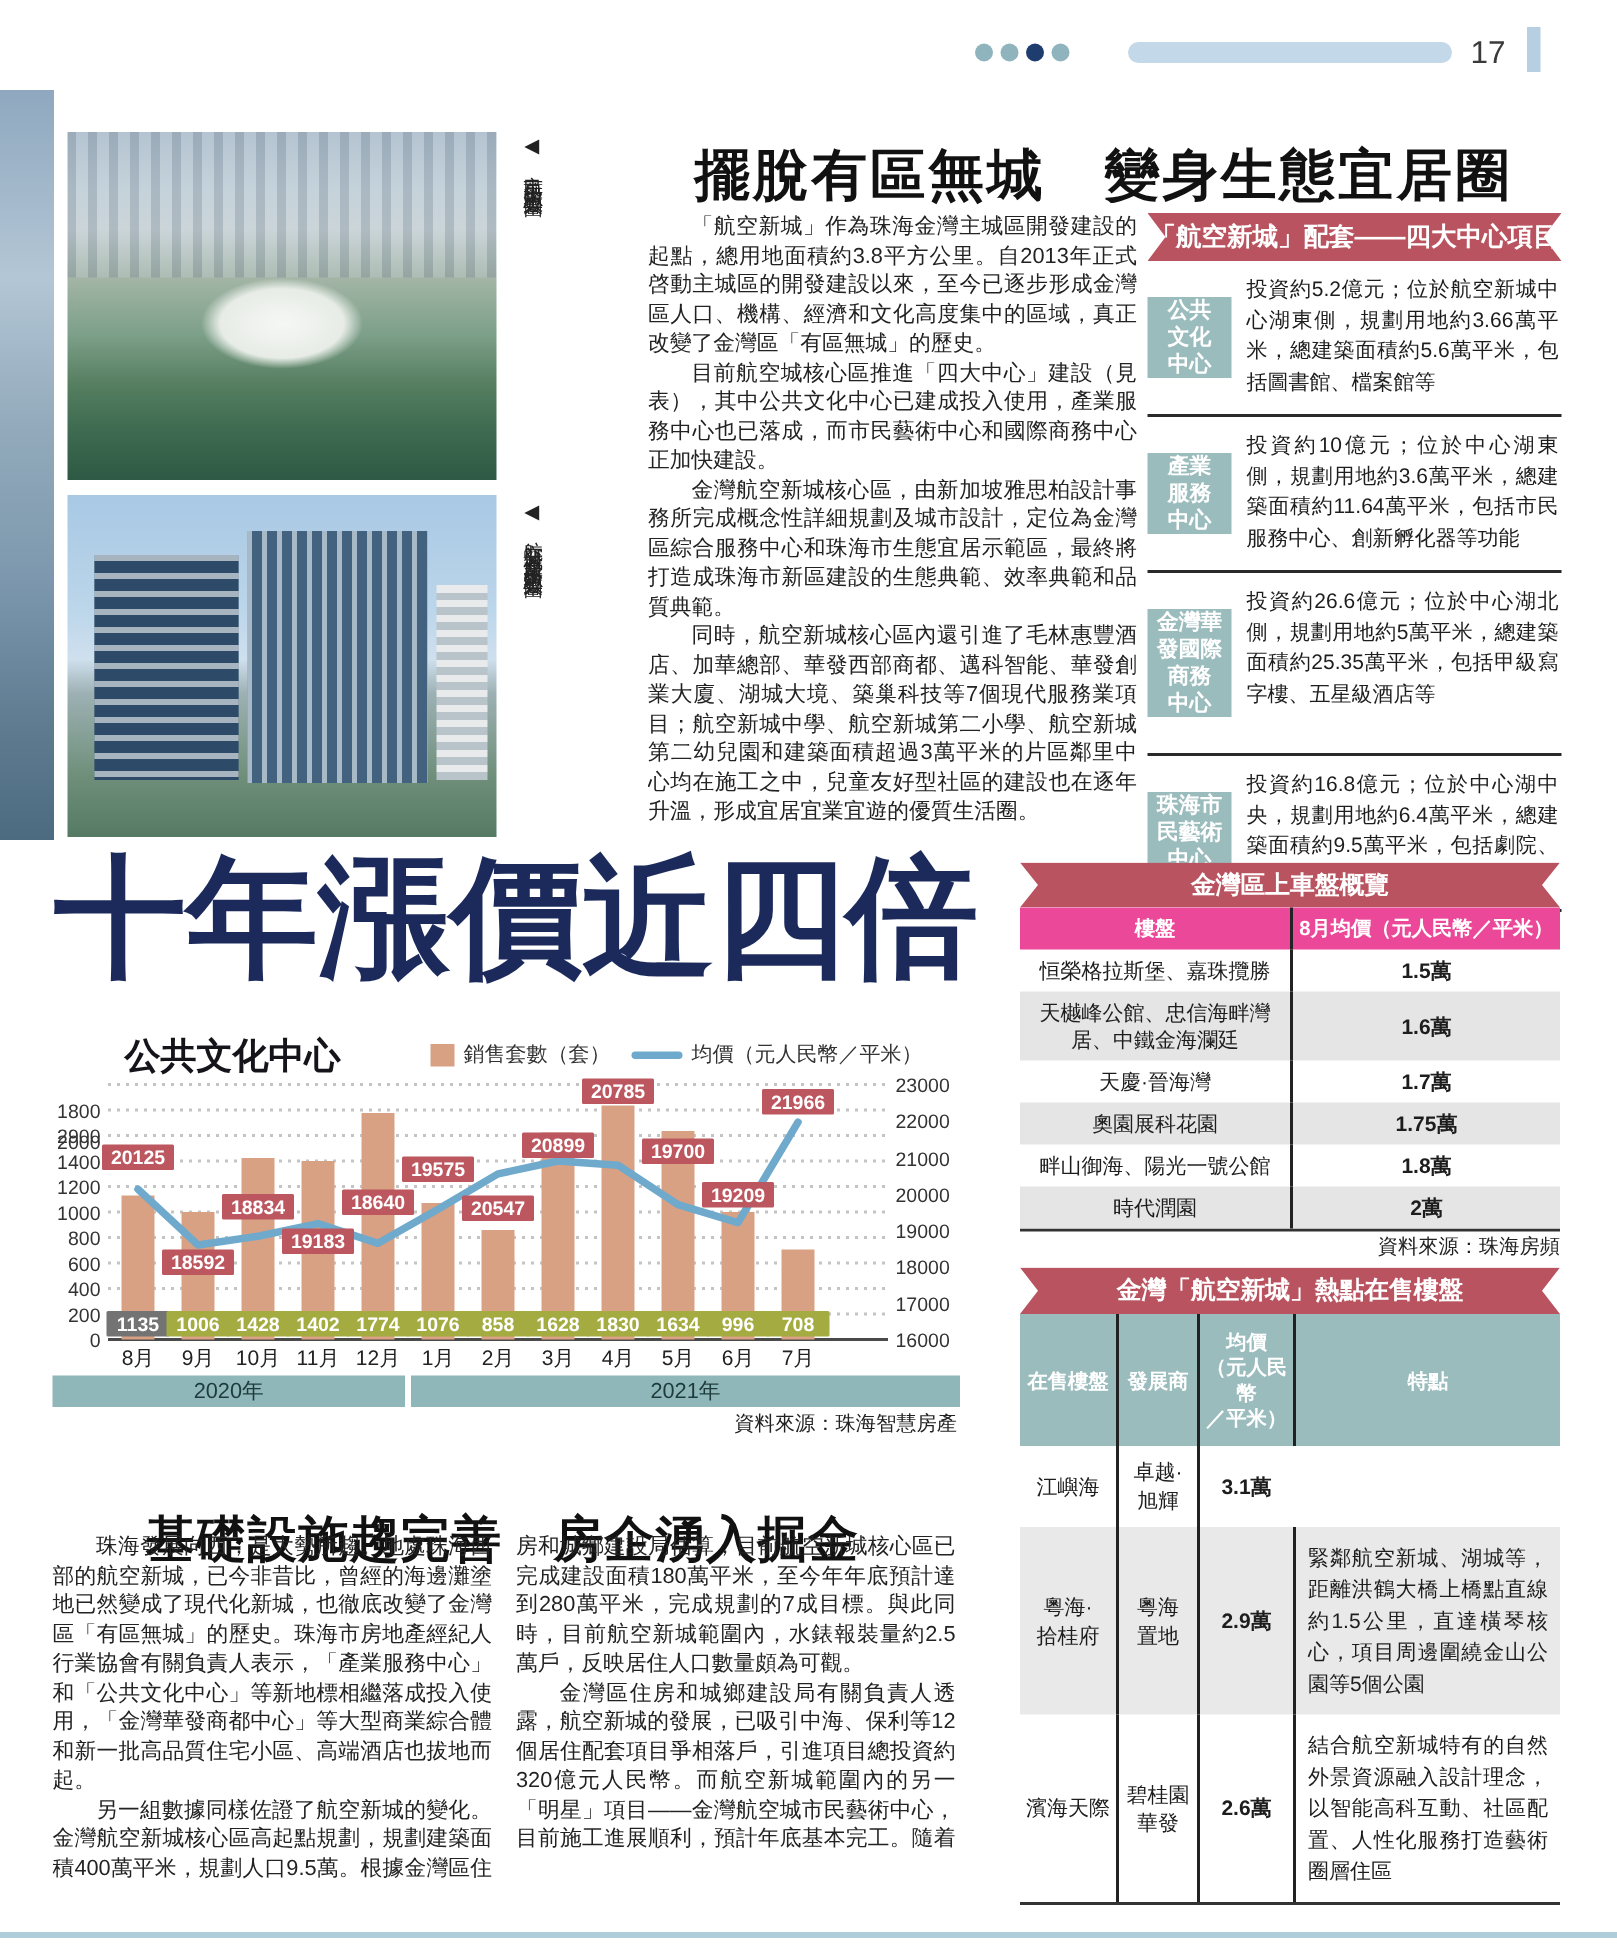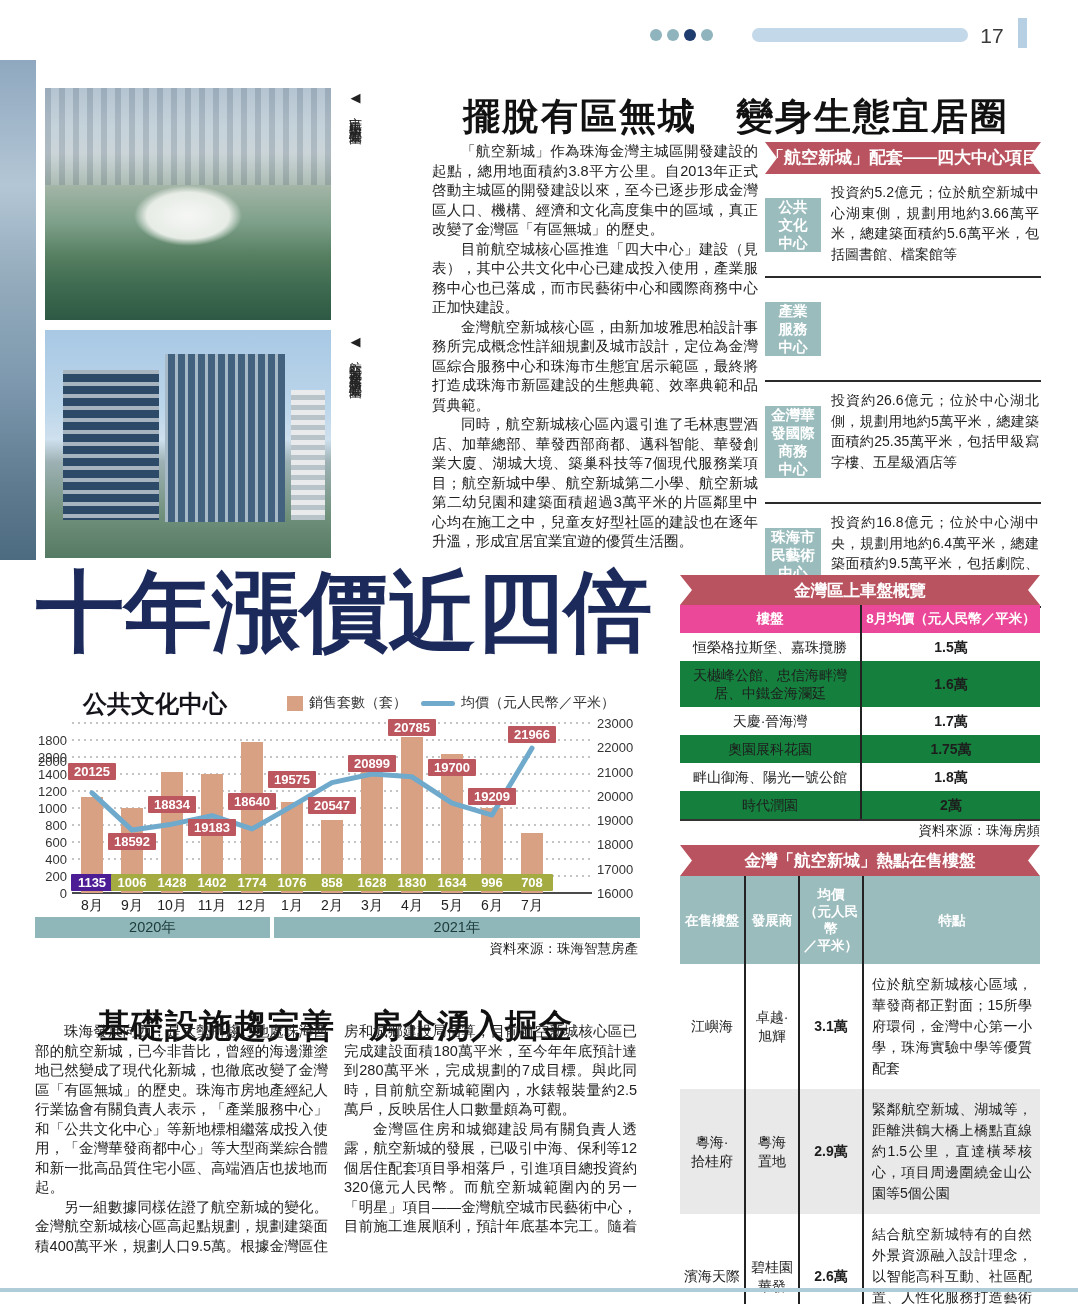--- a/index.html
+++ b/index.html
@@ -75,21 +75,21 @@
   .band{position:absolute;top:231px;height:21px;background:#8fb6b8;color:#1d3b3b;font-size:14.5px;
       display:flex;align-items:center;justify-content:center;}
   .c-source,.t-source{position:absolute;font-size:13.5px;color:#222;text-align:right;}
 
   
   .tl{position:absolute;left:680px;top:575px;width:360px;}
   .tl .ribbon{height:30px;line-height:30px;font-size:16.5px;}
   .tl-head,.tl-row{display:grid;grid-template-columns:180px 180px;}
   .tl-head div{background:#ec4899;color:#fff;font-weight:bold;font-size:13.5px;text-align:center;padding:5px 0;}
   .tl-row div{font-size:14px;color:#1d1d1d;text-align:center;padding:5px 4px;display:flex;align-items:center;justify-content:center;line-height:18px;}
-  .tl-row.alt{background:#15803d;}
+  .tl-row.alt{background:#e5e5e5;}
   .tl-body{border-bottom:2px solid #333;}
   .tl .col2{border-left:2px solid #222;}
   .tl-row .price{font-weight:bold;}
 
   
   .th{position:absolute;left:680px;top:845px;width:360px;}
   .th .ribbon{height:31px;line-height:31px;font-size:16.5px;}
   .th-head,.th-row{display:grid;grid-template-columns:64px 54px 64px 178px;}
   .th-head div{background:#9bbcbd;color:#fff;font-weight:bold;font-size:13.5px;text-align:center;
       display:flex;align-items:center;justify-content:center;white-space:pre-line;line-height:17px;padding:10px 0;}
@@ -148,20 +148,21 @@
         <div class="tc-row">
           <div class="tc-label">公共
 文化
 中心</div>
           <div class="tc-text">投資約5.2億元；位於航空新城中心湖東側，規劃用地約3.66萬平米，總建築面積約5.6萬平米，包括圖書館、檔案館等</div>
         </div>
         <div class="tc-row">
           <div class="tc-label">產業
 服務
 中心</div>
+          <div class="tc-text">投資約10億元；位於中心湖東側，規劃用地約3.6萬平米，總建築面積約11.64萬平米，包括市民服務中心、創新孵化器等功能</div>
         </div>
         <div class="tc-row">
           <div class="tc-label">金灣華
 發國際
 商務
 中心</div>
           <div class="tc-text">投資約26.6億元；位於中心湖北側，規劃用地約5萬平米，總建築面積約25.35萬平米，包括甲級寫字樓、五星級酒店等</div>
         </div>
         <div class="tc-row">
           <div class="tc-label">珠海市
@@ -206,21 +207,21 @@
         <div class="bar" style="left: 209px; height: 91.46px; background: rgb(217, 161, 132);"></div>
         <div class="bar" style="left: 249px; height: 72.93px; background: rgb(217, 161, 132);"></div>
         <div class="bar" style="left: 289px; height: 138.38px; background: rgb(217, 161, 132);"></div>
         <div class="bar" style="left: 329px; height: 155.55px; background: rgb(217, 161, 132);"></div>
         <div class="bar" style="left: 369px; height: 138.89px; background: rgb(217, 161, 132);"></div>
         <div class="bar" style="left: 409px; height: 84.66px; background: rgb(217, 161, 132);"></div>
         <div class="bar" style="left: 449px; height: 60.18px; background: rgb(217, 161, 132);"></div>
         <svg width="520" height="170" style="position:absolute;left:0;top:0;overflow:visible;">
           <polyline points="20,69.82142857142857 60,107.05142857142857 100,101.17428571428572 140,92.69857142857143 180,105.88571428571429 220,83.17857142857143 260,59.572857142857146 300,51.02428571428571 340,53.79285714285713 380,80.14285714285714 420,92.06714285714285 460,25.111428571428576" fill="none" stroke="#6fa9cc" stroke-width="5" stroke-linejoin="round" stroke-linecap="round"></polyline>
         </svg>
-        <div class="vlabel" style="left: -1px; width: 42px; bottom: 2px; background: #4c1d95;">1135</div>
+        <div class="vlabel" style="left: -1px; width: 42px; bottom: 2px; background: #737373;">1135</div>
         <div class="vlabel" style="left: 39px; width: 42px; bottom: 2px; background: rgb(164, 171, 65);">1006</div>
         <div class="vlabel" style="left: 79px; width: 42px; bottom: 2px; background: rgb(164, 171, 65);">1428</div>
         <div class="vlabel" style="left: 119px; width: 42px; bottom: 2px; background: rgb(164, 171, 65);">1402</div>
         <div class="vlabel" style="left: 159px; width: 42px; bottom: 2px; background: rgb(164, 171, 65);">1774</div>
         <div class="vlabel" style="left: 199px; width: 42px; bottom: 2px; background: rgb(164, 171, 65);">1076</div>
         <div class="vlabel" style="left: 239px; width: 42px; bottom: 2px; background: rgb(164, 171, 65);">858</div>
         <div class="vlabel" style="left: 279px; width: 42px; bottom: 2px; background: rgb(164, 171, 65);">1628</div>
         <div class="vlabel" style="left: 319px; width: 42px; bottom: 2px; background: rgb(164, 171, 65);">1830</div>
         <div class="vlabel" style="left: 359px; width: 42px; bottom: 2px; background: rgb(164, 171, 65);">1634</div>
         <div class="vlabel" style="left: 399px; width: 42px; bottom: 2px; background: rgb(164, 171, 65);">996</div>
@@ -325,21 +326,20 @@
 （元人民幣
 ／平米）</div>
       <div class="cb">特點</div>
     </div>
     <div class="th-body" id="th-body">
         <div class="th-row">
           <div>江嶼海</div>
           <div class="cb">卓越·
 旭輝</div>
           <div class="cb price">3.1萬</div>
-          <div class="cb feat">位於航空新城核心區域，華發商都正對面；15所學府環伺，金灣中心第一小學，珠海實驗中學等優質配套</div>
         </div>
         <div class="th-row alt">
           <div>粵海·
 拾桂府</div>
           <div class="cb">粵海
 置地</div>
           <div class="cb price">2.9萬</div>
           <div class="cb feat">緊鄰航空新城、湖城等，距離洪鶴大橋上橋點直線約1.5公里，直達橫琴核心，項目周邊圍繞金山公園等5個公園</div>
         </div>
         <div class="th-row">

